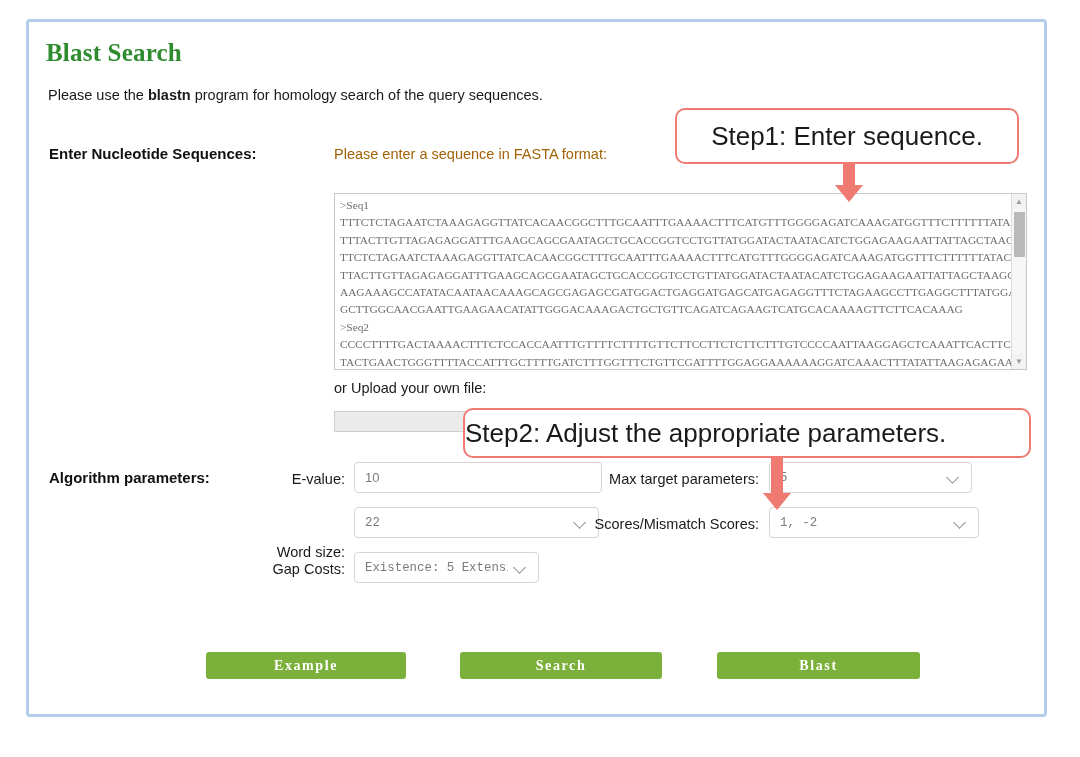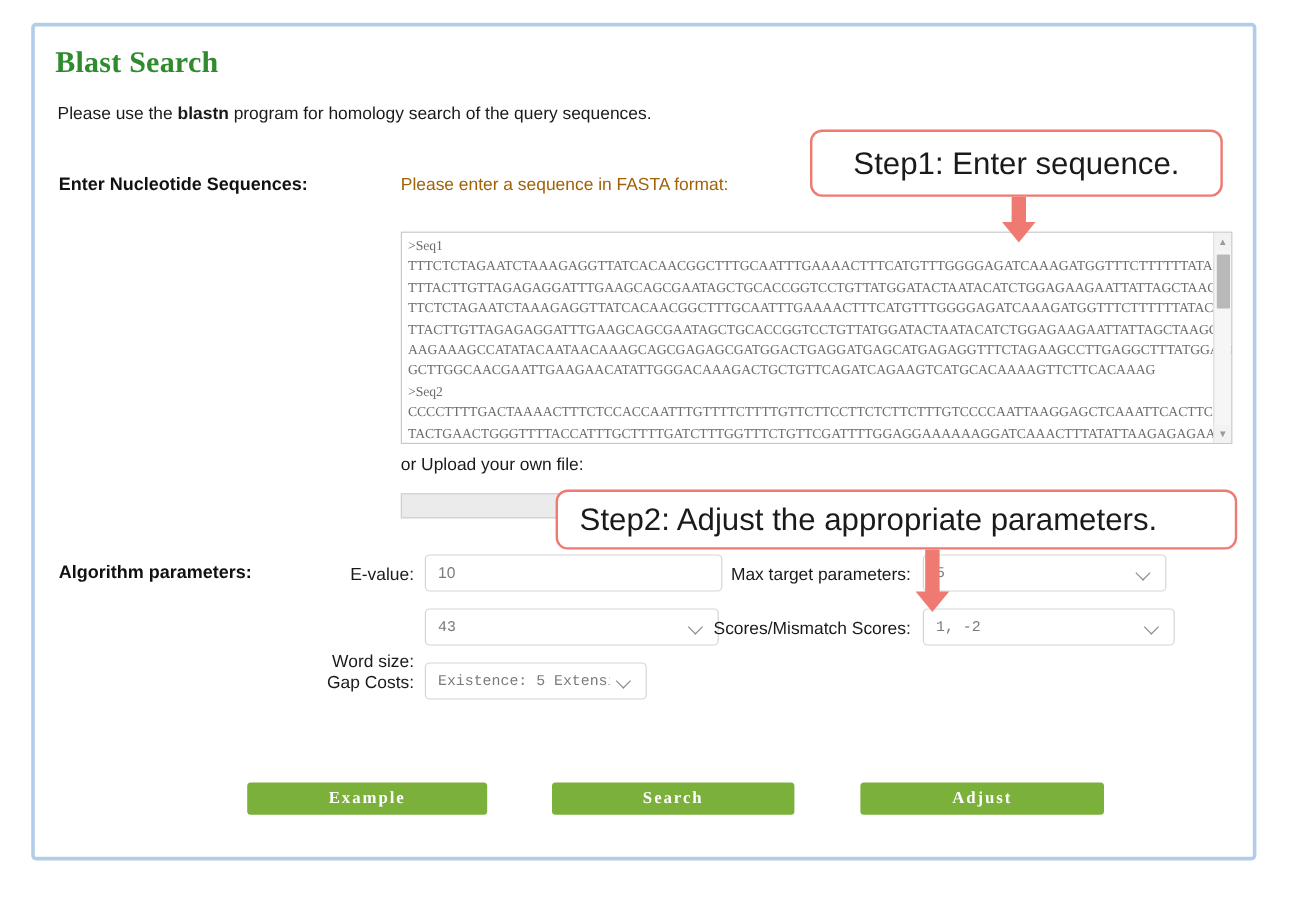--- a/index.html
+++ b/index.html
@@ -267,21 +267,20 @@
     width: 344px;
     height: 56px;
     justify-content: center;
   }
   #callout-step2 {
     left: 463px;
     top: 408px;
     width: 568px;
     height: 50px;
     justify-content: flex-start;
-    padding-left: 18px;
   }
 
   .arrow {
     position: absolute;
     z-index: 29;
   }
   .arrow .shaft {
     position: absolute;
     left: 50%;
     top: 0;
@@ -364,39 +363,39 @@
   </div>
 
   <div class="param-label" id="lbl-maxtgt">Max target parameters:</div>
   <div class="field mono" id="fld-maxtgt">
     <span class="val">5</span>
     <span class="caret"></span>
   </div>
 
   <div class="param-label" id="lbl-wordsize">Word size:</div>
   <div class="field mono" id="fld-wordsize">
-    <span class="val">43</span>
+    <span class="val">22</span>
     <span class="caret"></span>
   </div>
 
   <div class="param-label" id="lbl-scores">Scores/Mismatch Scores:</div>
   <div class="field mono" id="fld-scores">
     <span class="val">1, -2</span>
     <span class="caret"></span>
   </div>
 
   <div class="param-label" id="lbl-gapcosts">Gap Costs:</div>
   <div class="field mono" id="fld-gapcosts">
     <span class="val">Existence: 5 Extension</span>
     <span class="caret"></span>
   </div>
 
   <button class="action-btn" id="btn-example">Example</button>
   <button class="action-btn" id="btn-search">Search</button>
-  <button class="action-btn" id="btn-clear">Adjust</button>
+  <button class="action-btn" id="btn-clear">Blast</button>
 
 </div>
 
 <div class="arrow" id="arrow-step1">
   <div class="shaft"></div>
   <div class="head"></div>
 </div>
 
 <div class="arrow" id="arrow-step2">
   <div class="shaft"></div>

